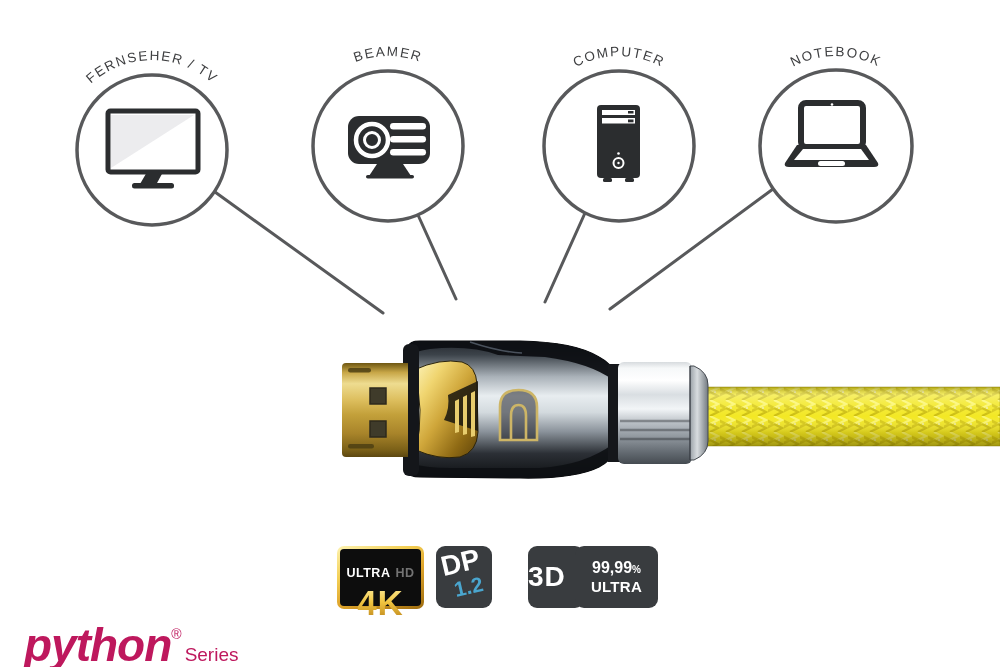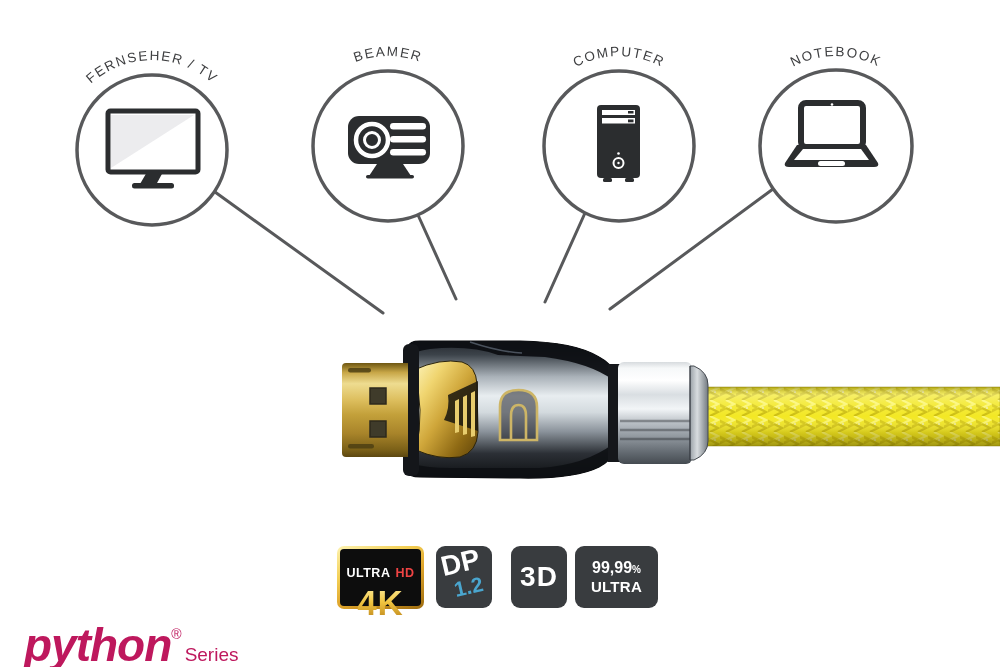--- a/index.html
+++ b/index.html
@@ -10,31 +10,31 @@
              fill:#3e3f41;font-weight:400;}
   
   .badge{position:absolute;top:546px;border-radius:9px;background:#393c3f;box-sizing:border-box;}
   #badge-4k{left:337px;width:87px;height:63px;border-radius:7px;padding:3px;
             background:linear-gradient(155deg,#fdf3b2 0%,#f3cf55 32%,#dfa52c 58%,#9e6c0f 100%);}
   #badge-4k .inner{width:100%;height:100%;border-radius:4px;background:#0d0d0d;box-sizing:border-box;
             display:flex;flex-direction:column;align-items:center;justify-content:flex-start;}
   .uhd-top{display:flex;align-items:baseline;margin-top:18px;font-size:12.5px;font-weight:700;
            letter-spacing:.5px;line-height:13px;white-space:nowrap;}
   .uhd-top .w{color:#ffffff;}
-  .uhd-top .g{color:#ef4444;margin-left:5px;}
+  .uhd-top .g{color:#737373;margin-left:5px;}
   .uhd-main{font-size:35px;font-weight:800;line-height:38px;margin-top:4px;letter-spacing:1px;
             background:linear-gradient(180deg,#fff2a8 0%,#f0c440 48%,#b67d17 100%);
             -webkit-background-clip:text;background-clip:text;color:transparent;
             -webkit-text-fill-color:transparent;}
   #badge-dp{left:436px;width:56px;height:62px;overflow:hidden;}
   .dp-main{position:absolute;left:5px;top:1px;transform:rotate(-13deg);font-size:28px;
            font-weight:800;color:#fff;letter-spacing:0;}
   .dp-sub{position:absolute;left:18px;top:29px;transform:rotate(-13deg);font-size:21px;
           font-weight:800;color:#4aa6cf;}
-  #badge-3d{left:511px;width:56px;height:62px;display:flex;align-items:center;justify-content:center;}
+  #badge-3d{left:528px;width:56px;height:62px;display:flex;align-items:center;justify-content:flex-start;}
   .threed{font-size:28px;font-weight:800;color:#fff;letter-spacing:1px;}
   #badge-cu{left:575px;width:83px;height:62px;display:flex;flex-direction:column;
             align-items:center;justify-content:center;color:#fff;}
   .cu-top{font-size:16px;font-weight:700;line-height:17px;white-space:nowrap;}
   .cu-top .pct{font-size:10px;font-weight:700;}
   .cu-bottom{font-size:15px;font-weight:700;line-height:17px;letter-spacing:.3px;}
   
   #brand{position:absolute;left:24px;top:618px;color:#be185d;white-space:nowrap;}
   .brand-name{font-size:46px;font-weight:700;font-style:italic;letter-spacing:-1px;}
   .brand-reg{font-size:14px;vertical-align:22px;font-weight:400;}

